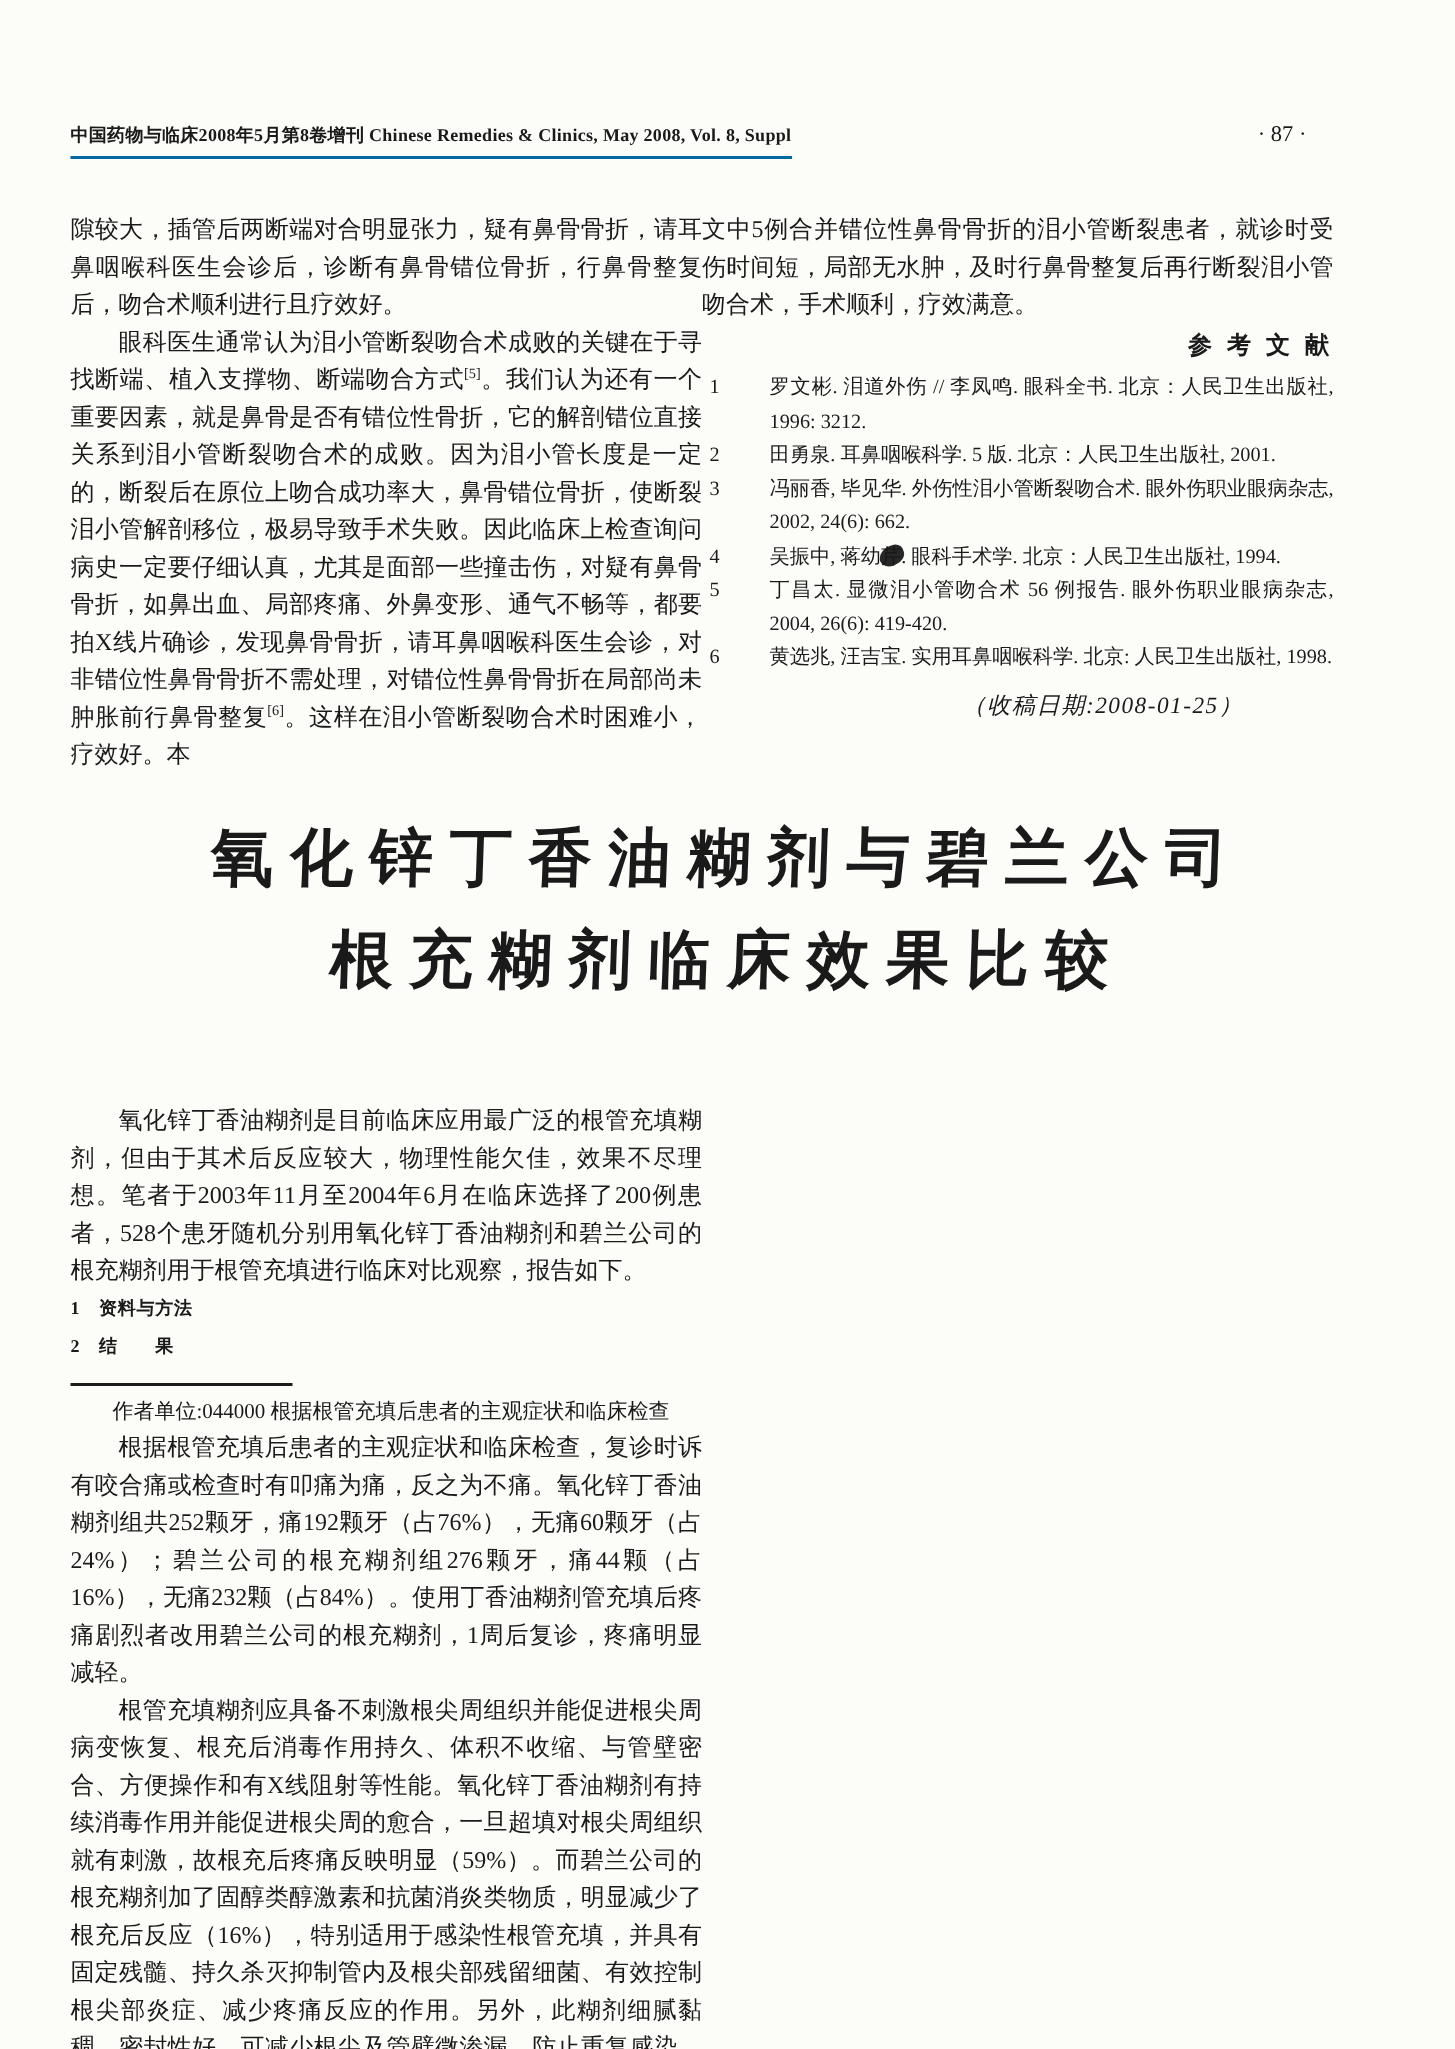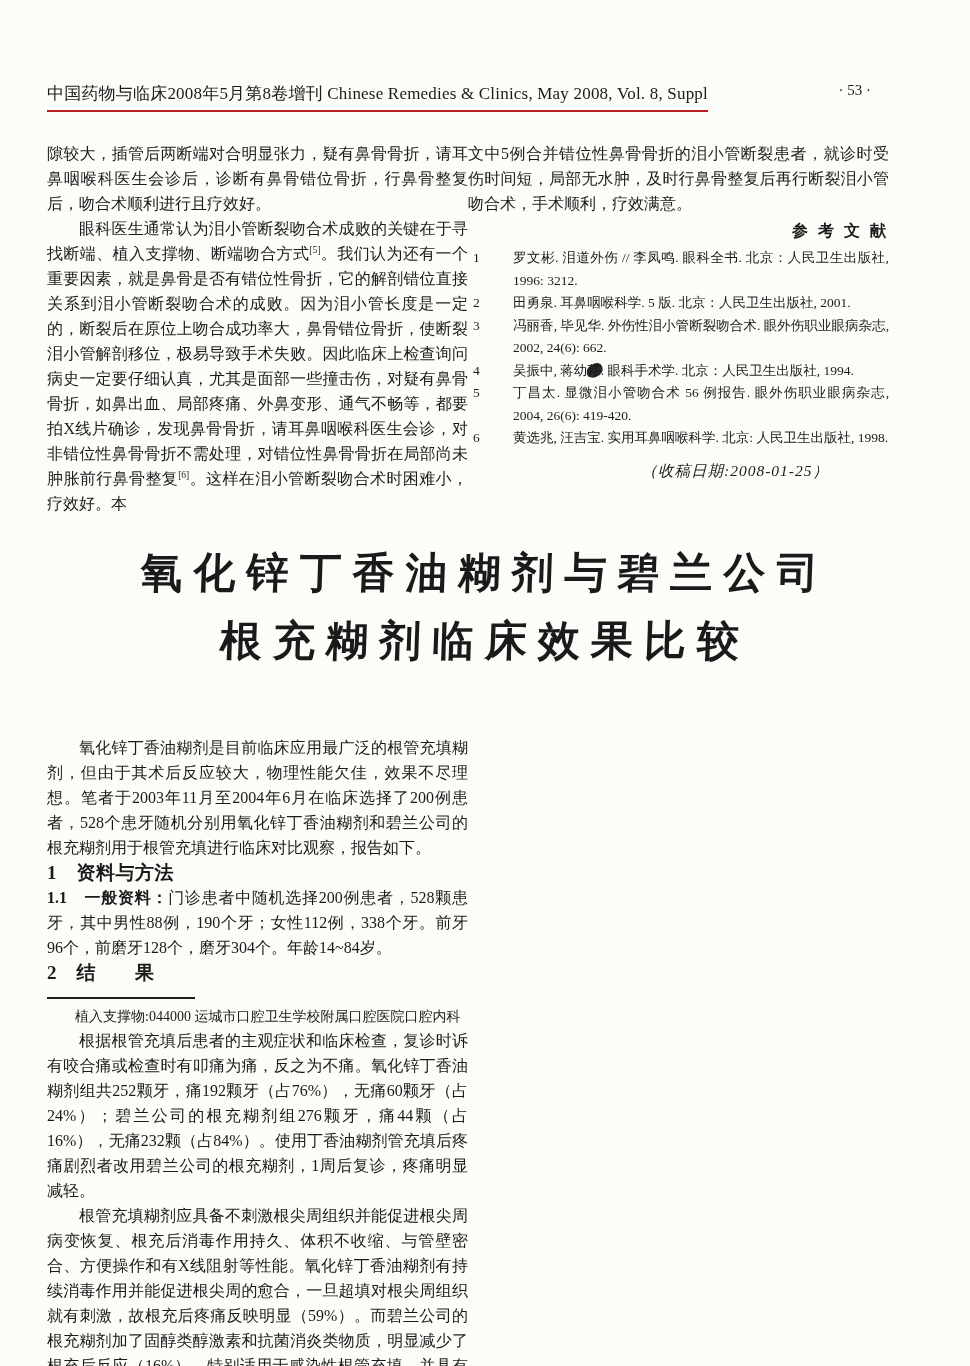--- a/index.html
+++ b/index.html
@@ -11,39 +11,39 @@
     color:#1a1a1a;
     font-family:"Liberation Serif","DejaVu Serif",serif;
     overflow:hidden;
   }
   
   .header{
     position:absolute;left:47px;top:82px;width:876px;
     display:flex;justify-content:space-between;align-items:flex-start;
   }
   .journal-line{
-    font-size:17px;font-weight:normal;letter-spacing:.2px;
-    border-bottom:2px solid #b91c1c;padding-bottom:5px;
+    font-size:12px;font-weight:bold;letter-spacing:.2px;
+    border-bottom:2px solid #0369a1;padding-bottom:5px;
     white-space:nowrap;
   }
   .page-no{font-size:15px;padding-right:52px;}
   
   .cols{position:absolute;left:47px;width:876px;display:flex;}
   .cols.a1{top:141px;}
   .cols.a2{top:735px;flex-direction:column;}
   .col{width:421px;}
   p.body{
     font-size:16px;line-height:25px;margin:0;
     text-align:justify;
   }
   .indent{text-indent:2em;}
   sup{font-size:9.5px;line-height:0;}
   b.runin{font-weight:bold;}
   .sec-h{
-    font-size:19px;font-weight:bold;line-height:25px;margin:0;
+    font-size:12px;font-weight:bold;line-height:25px;margin:0;
     letter-spacing:.5px;
   }
   
   .ref-title{
     text-align:right;font-weight:bold;font-size:16px;
     line-height:26px;margin:2px 0 3px;letter-spacing:3px;
   }
   ul.refs{list-style:none;margin:0;padding:0;font-size:13.5px;line-height:22.5px;}
   ul.refs li{position:relative;padding-left:45px;text-align:justify;}
   .ref-no{position:absolute;left:5px;top:0;}
@@ -75,21 +75,21 @@
   .footnote-rule{width:148px;height:0;border-top:2px solid #1c1c1c;margin:0 0 7px 0;}
   .footnote-text{font-size:14px;line-height:22px;margin:0;text-indent:2em;text-align:justify;}
 </style>
 </head>
 <body>
 
 <div class="page">
 
   <div class="header">
     <span class="journal-line">中国药物与临床2008年5月第8卷增刊 Chinese Remedies &amp; Clinics, May 2008, Vol. 8, Suppl</span>
-    <span class="page-no">· 53 ·</span>
+    <span class="page-no">· 87 ·</span>
   </div>
 
   <div class="cols a1">
     <div class="col">
       <p class="body">隙较大，插管后两断端对合明显张力，疑有鼻骨骨折，请耳鼻咽喉科医生会诊后，诊断有鼻骨错位骨折，行鼻骨整复后，吻合术顺利进行且疗效好。</p>
       <p class="body indent"><span>眼科医生通常认为泪小管断裂吻合术成败的关键在于寻找断端、植入支撑物、断端吻合方式</span><sup>[5]</sup><span>。我们认为还有一个重要因素，就是鼻骨是否有错位性骨折，它的解剖错位直接关系到泪小管断裂吻合术的成败。因为泪小管长度是一定的，断裂后在原位上吻合成功率大，鼻骨错位骨折，使断裂泪小管解剖移位，极易导致手术失败。因此临床上检查询问病史一定要仔细认真，尤其是面部一些撞击伤，对疑有鼻骨骨折，如鼻出血、局部疼痛、外鼻变形、通气不畅等，都要拍X线片确诊，发现鼻骨骨折，请耳鼻咽喉科医生会诊，对非错位性鼻骨骨折不需处理，对错位性鼻骨骨折在局部尚未肿胀前行鼻骨整复</span><sup>[6]</sup><span>。这样在泪小管断裂吻合术时困难小，疗效好。本</span></p>
     </div>
     <div class="col">
       <p class="body">文中5例合并错位性鼻骨骨折的泪小管断裂患者，就诊时受伤时间短，局部无水肿，及时行鼻骨整复后再行断裂泪小管吻合术，手术顺利，疗效满意。</p>
       <div class="ref-title">参 考 文 献</div>
@@ -107,25 +107,24 @@
 
   <div class="title-block">
     <div class="title-line">氧化锌丁香油糊剂与碧兰公司</div>
     <div class="title-line">根充糊剂临床效果比较</div>
   </div>
 
   <div class="cols a2">
     <div class="col">
       <p class="body indent">氧化锌丁香油糊剂是目前临床应用最广泛的根管充填糊剂，但由于其术后反应较大，物理性能欠佳，效果不尽理想。笔者于2003年11月至2004年6月在临床选择了200例患者，528个患牙随机分别用氧化锌丁香油糊剂和碧兰公司的根充糊剂用于根管充填进行临床对比观察，报告如下。</p>
       <h4 class="sec-h">1　资料与方法</h4>
-      <p class="body"><b class="runin">1.1　一般资料：</b><span>门诊患者中随机选择200例患者，528颗患牙，其中男性88例，190个牙；女性112例，338个牙。前牙96个，前磨牙128个，磨牙304个。年龄14~84岁。</span></p>
       <h4 class="sec-h">2　结　　果</h4>
       <div class="footnote">
         <div class="footnote-rule"></div>
-        <p class="footnote-text">植入支撑物:044000 运城市口腔卫生学校附属口腔医院口腔内科</p>
+        <p class="footnote-text">作者单位:044000 根据根管充填后患者的主观症状和临床检查</p>
       </div>
     </div>
     <div class="col">
       <p class="body indent">根据根管充填后患者的主观症状和临床检查，复诊时诉有咬合痛或检查时有叩痛为痛，反之为不痛。氧化锌丁香油糊剂组共252颗牙，痛192颗牙（占76%），无痛60颗牙（占24%）；碧兰公司的根充糊剂组276颗牙，痛44颗（占16%），无痛232颗（占84%）。使用丁香油糊剂管充填后疼痛剧烈者改用碧兰公司的根充糊剂，1周后复诊，疼痛明显减轻。</p>
       <p class="body indent">根管充填糊剂应具备不刺激根尖周组织并能促进根尖周病变恢复、根充后消毒作用持久、体积不收缩、与管壁密合、方便操作和有X线阻射等性能。氧化锌丁香油糊剂有持续消毒作用并能促进根尖周的愈合，一旦超填对根尖周组织就有刺激，故根充后疼痛反映明显（59%）。而碧兰公司的根充糊剂加了固醇类醇激素和抗菌消炎类物质，明显减少了根充后反应（16%），特别适用于感染性根管充填，并具有固定残髓、持久杀灭抑制管内及根尖部残留细菌、有效控制根尖部炎症、减少疼痛反应的作用。另外，此糊剂细腻黏稠，密封性好，可减少根尖及管壁微渗漏，防止重复感染，值得推广应用。</p>
       <div class="received a2-received">（收稿日期:2008-01-25）</div>
     </div>
   </div>
 
 </div>

